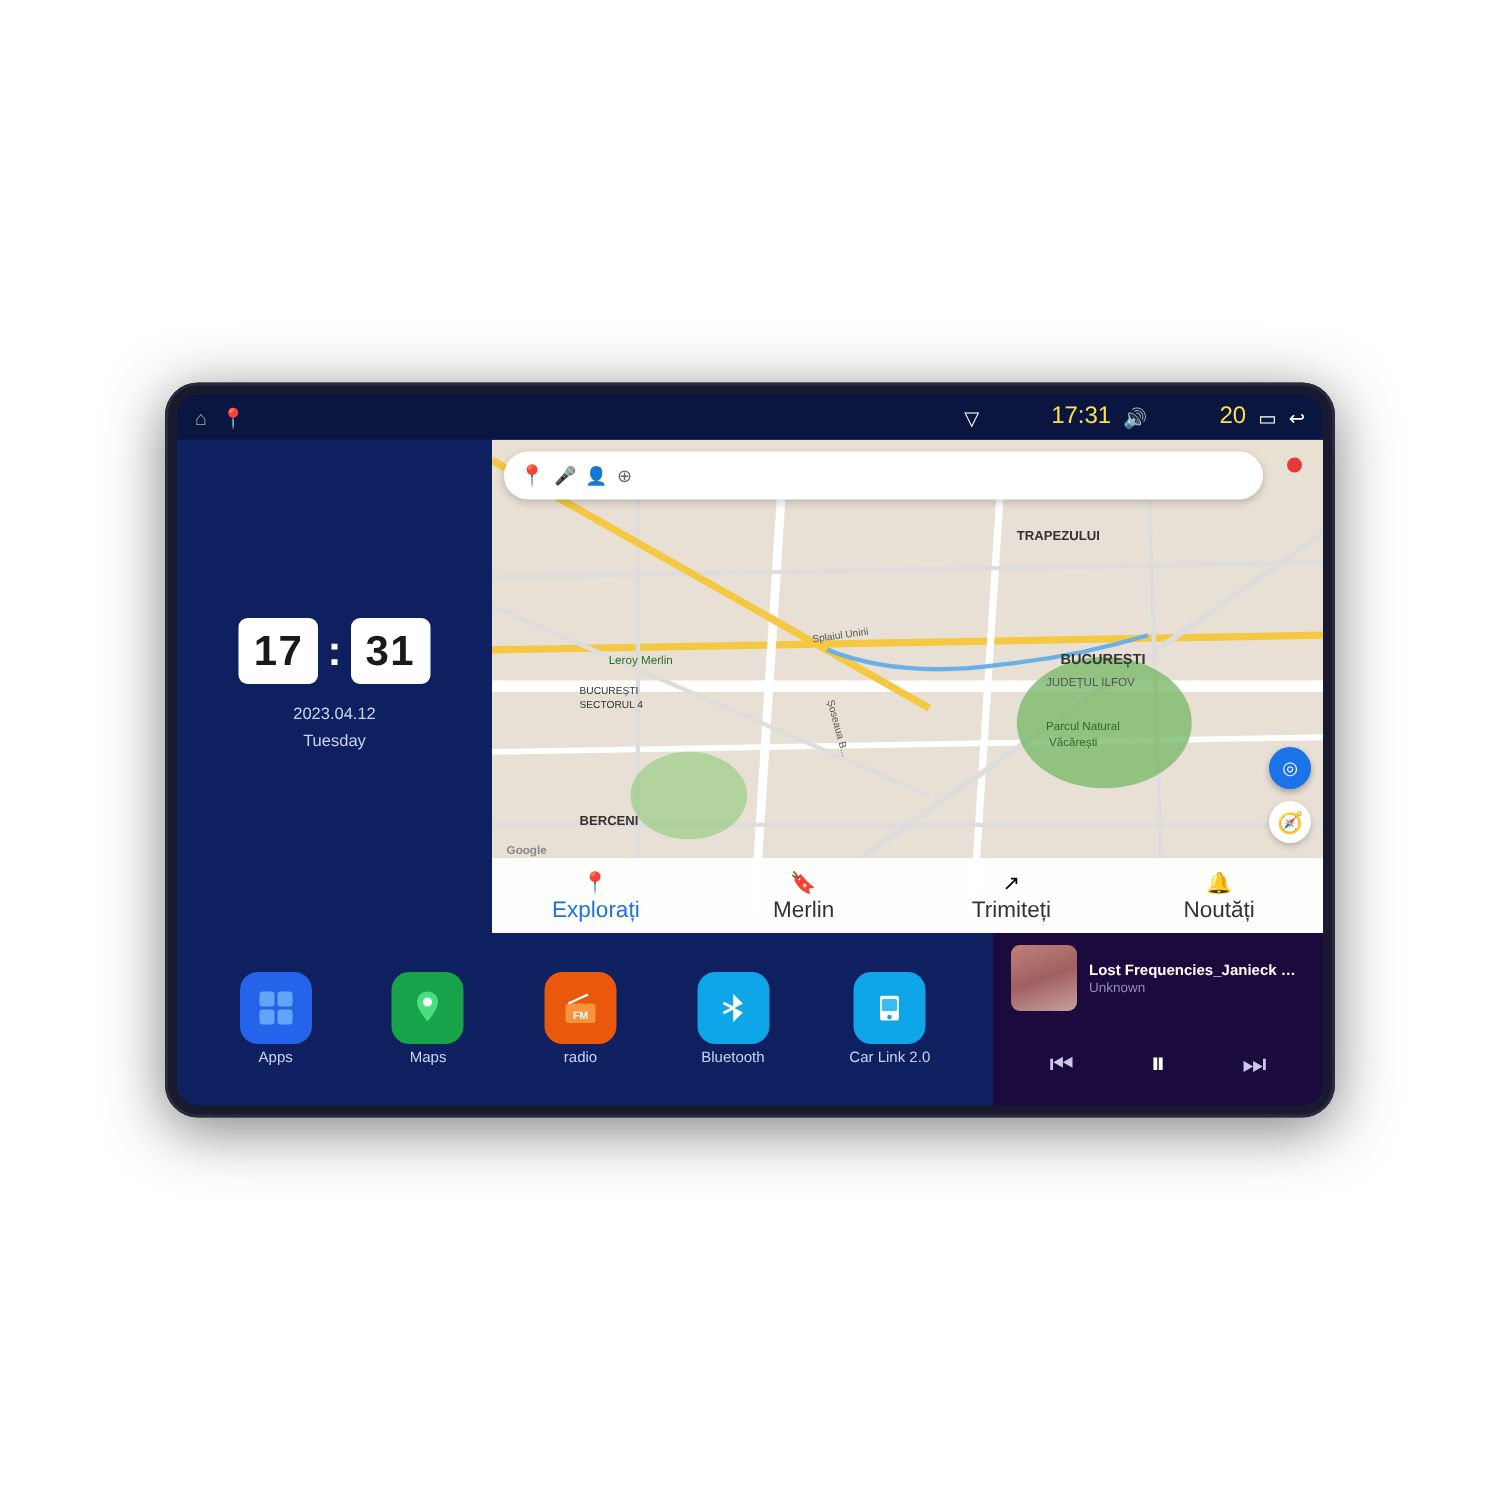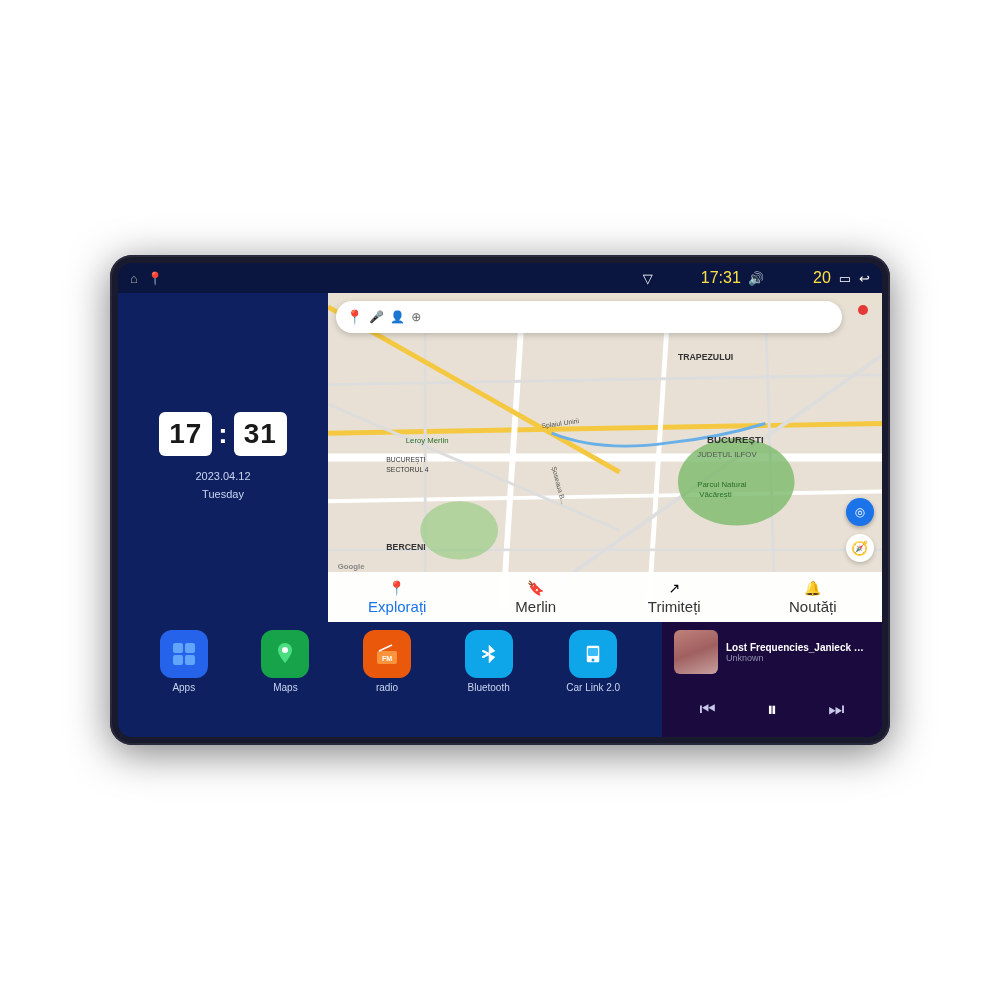--- a/index.html
+++ b/index.html
@@ -257,20 +257,21 @@
       height: 115px;
       background: #0f2060;
       display: flex;
       flex-shrink: 0;
     }
 
     
     .apps-area {
       flex: 1;
       display: flex;
+      align-items: center;
       justify-content: space-around;
       padding: 8px 15px;
     }
 
     .app-item {
       display: flex;
       flex-direction: column;
       align-items: center;
       gap: 4px;
       cursor: pointer;

